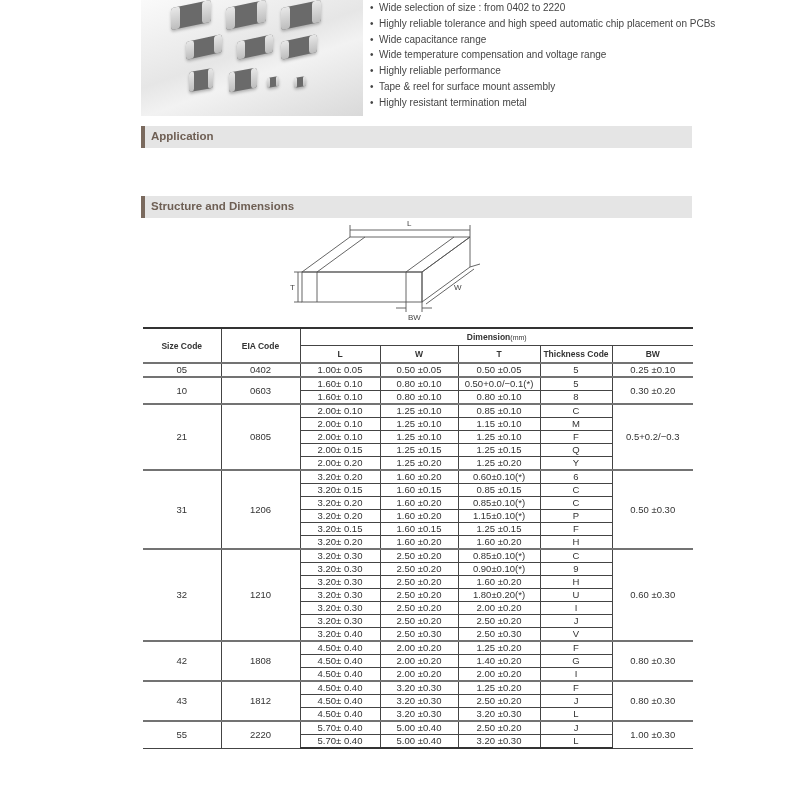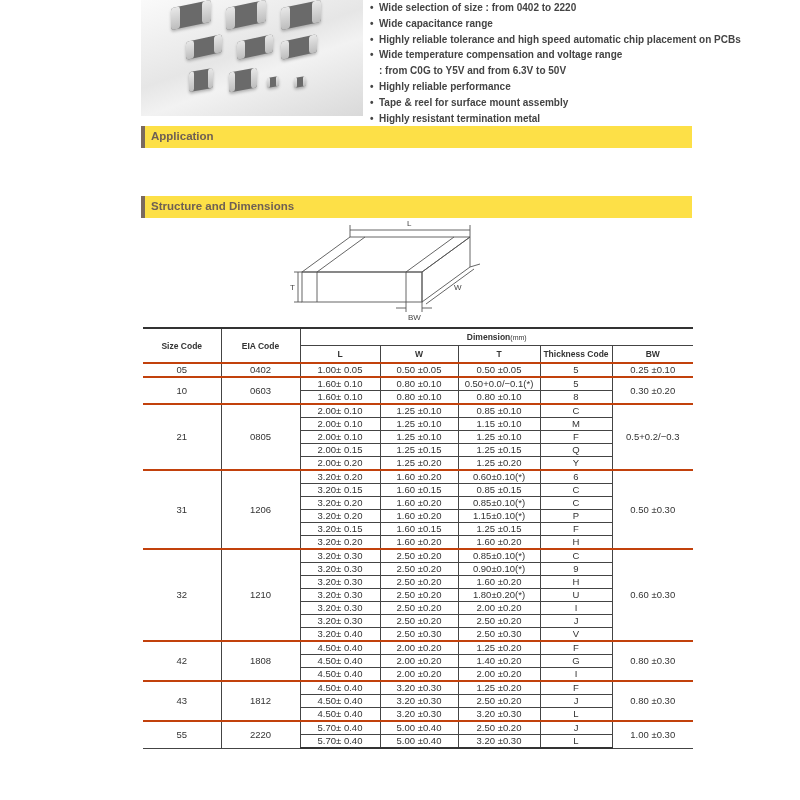--- a/index.html
+++ b/index.html
@@ -2,33 +2,33 @@
 <html><head>
 <meta charset="utf-8">
 <style>
   html,body{margin:0;padding:0;background:#fff;}
   body{width:800px;height:800px;position:relative;overflow:hidden;font-family:"Liberation Sans",sans-serif;color:#333;}
   .photo{position:absolute;left:141px;top:0;width:222px;height:116px;background:linear-gradient(160deg,#fafafa 0%,#e6e6e6 45%,#f2f2f2 60%,#d9d9d9 100%);overflow:hidden;}
   .chip{position:absolute;background:#6a6a6a;border-radius:3px;box-shadow:0 2px 3px rgba(0,0,0,0.25);}
   .chip::before,.chip::after{content:"";position:absolute;top:0;bottom:0;width:22%;background:linear-gradient(#e8e8e8,#bdbdbd);border-radius:3px;}
   .chip::before{left:0;} .chip::after{right:0;}
   .features{position:absolute;left:370px;top:0;width:330px;font-size:10px;line-height:15.8px;color:#444;}
-  .features .item{white-space:nowrap;font-weight:bold;}
+  .features .item{white-space:nowrap;}
   .features .item .b{display:inline-block;width:9px;}
-  .sec{position:absolute;left:141px;width:551px;height:22px;background:#fde047;border-left:4px solid #7a6a5e;box-sizing:border-box;}
+  .sec{position:absolute;left:141px;width:551px;height:22px;background:#e5e5e5;border-left:4px solid #7a6a5e;box-sizing:border-box;}
   .sec span{position:absolute;left:6px;top:4px;font-size:11.5px;font-weight:bold;color:#6e5f54;}
   .apps{position:absolute;left:148px;top:150px;font-size:9.5px;color:#444;line-height:15px;}
   .apps .row{white-space:nowrap;}
   .apps .b{display:inline-block;width:10px;}
   .diagram{position:absolute;left:290px;top:212px;width:200px;height:110px;}
   table.dim{position:absolute;left:143px;top:327px;border-collapse:collapse;font-size:9.5px;color:#333;width:550px;}
   table.dim th,table.dim td{border:1px solid #444;text-align:center;padding:0;height:12px;line-height:12px;white-space:nowrap;}
   table.dim th{font-weight:bold;font-size:8.5px;height:16px;}
   table.dim tr.top th{border-top:2px solid #333;}
-  table.dim tr.grp-start td{border-top:2px solid #c2410c;}
+  table.dim tr.grp-start td{border-top:2px solid #737373;}
   table.dim tr:last-child td{border-bottom:2px solid #333;}
   table.dim td.first, table.dim th.first{border-left:none;}
   table.dim td.last, table.dim th.last{border-right:none;}
   .unit{font-weight:normal;font-size:7px;}
 </style>
 </head>
 <body>
 
 <div class="photo">
   <div class="chip" style="left:30px;top:4px;width:40px;height:22px;transform:skewY(-12deg);"></div>
@@ -38,24 +38,23 @@
   <div class="chip" style="left:96px;top:38px;width:36px;height:18px;transform:skewY(-12deg);"></div>
   <div class="chip" style="left:140px;top:38px;width:36px;height:18px;transform:skewY(-12deg);"></div>
   <div class="chip" style="left:48px;top:70px;width:24px;height:20px;transform:skewY(-10deg);"></div>
   <div class="chip" style="left:88px;top:70px;width:28px;height:20px;transform:skewY(-10deg);"></div>
   <div class="chip" style="left:126px;top:77px;width:12px;height:10px;transform:skewY(-10deg);"></div>
   <div class="chip" style="left:153px;top:77px;width:12px;height:10px;transform:skewY(-10deg);"></div>
 </div>
 
 <div class="features">
   <div class="item"><span class="b">•</span><span>Wide selection of size : from 0402 to 2220</span></div>
+  <div class="item"><span class="b">•</span><span>Highly reliable tolerance and high speed automatic chip placement on PCBs</span></div>
   <div class="item"><span class="b">•</span><span>Wide capacitance range</span></div>
-  <div class="item"><span class="b">•</span><span>Highly reliable tolerance and high speed automatic chip placement on PCBs</span></div>
   <div class="item"><span class="b">•</span><span>Wide temperature compensation and voltage range</span></div>
-  <div class="item"><span class="b"></span><span>: from C0G to Y5V and from 6.3V to 50V</span></div>
   <div class="item"><span class="b">•</span><span>Highly reliable performance</span></div>
   <div class="item"><span class="b">•</span><span>Tape &amp; reel for surface mount assembly</span></div>
   <div class="item"><span class="b">•</span><span>Highly resistant termination metal</span></div>
 </div>
 
 <div class="sec" style="top:126px;">
   <span>Application</span>
 </div>
 <div class="apps">
 </div>

